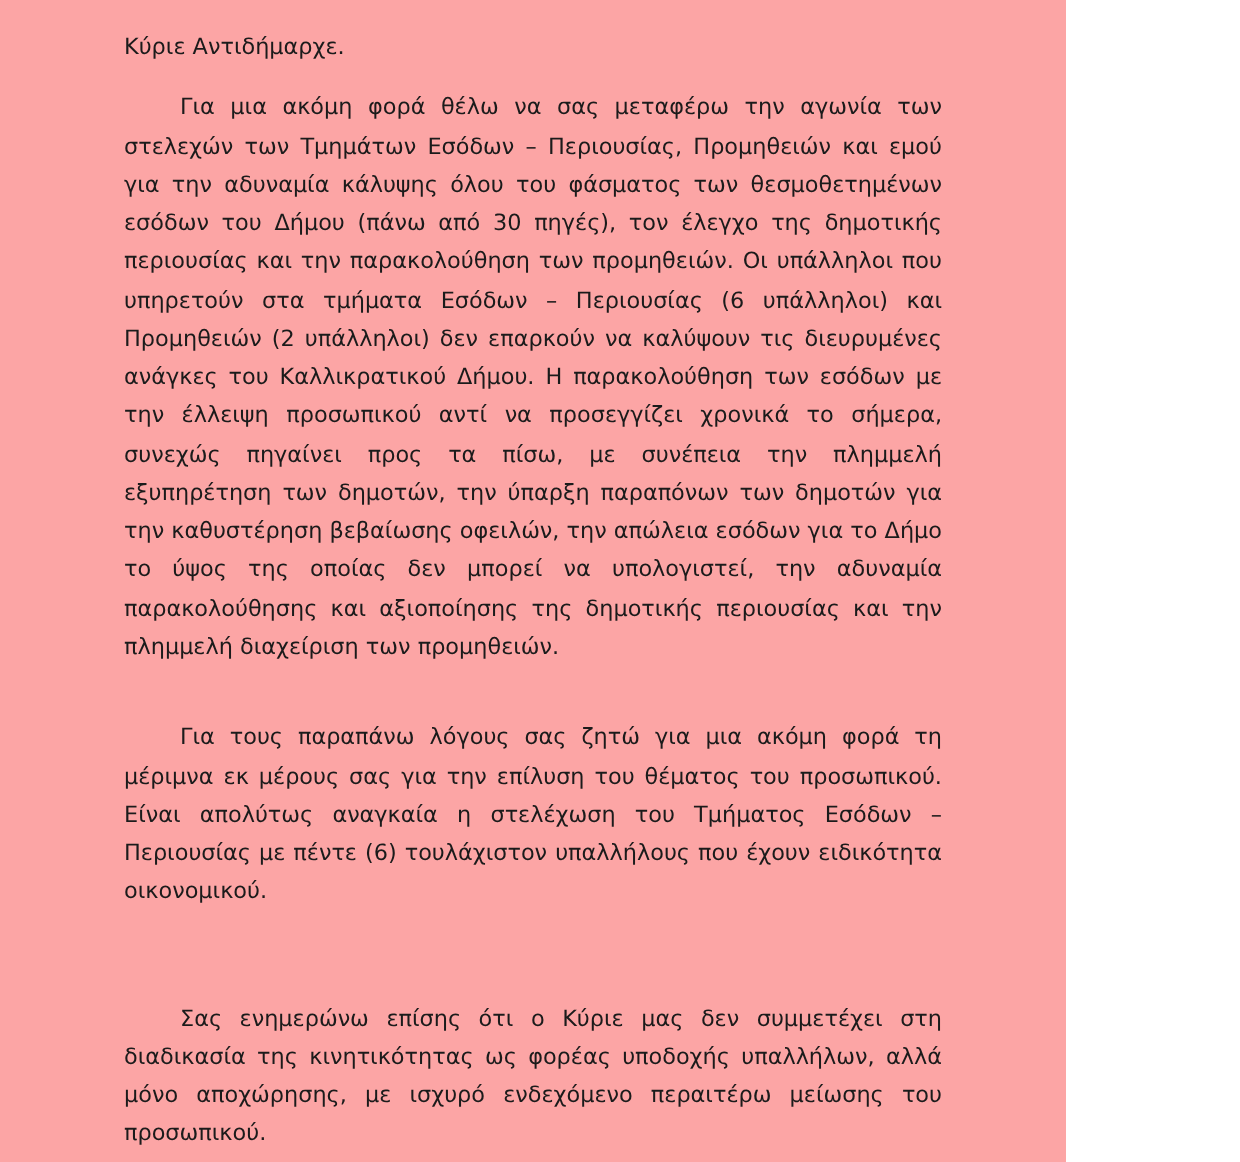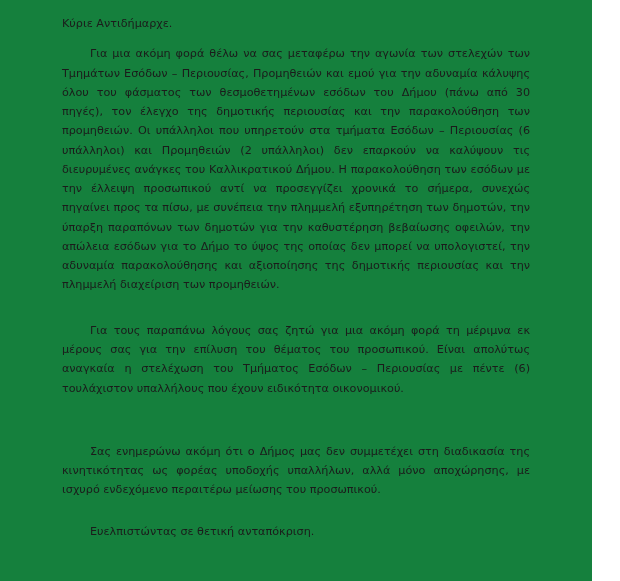--- a/index.html
+++ b/index.html
@@ -8,25 +8,25 @@
   }
   body {
     width: 620px;
     height: 581px;
     background: #ffffff;
     font-family: "DejaVu Sans", sans-serif;
     color: #1a1a1a;
     overflow: hidden;
   }
   .page {
-    width: 592px;
+    width: 533px;
     height: 581px;
     box-sizing: border-box;
     padding: 14px 62px 0 62px;
-    background: #15803d;
+    background: #fca5a5;
   }
   .doc-body {
     font-size: 11.2px;
     line-height: 1.72;
     text-align: justify;
     color: #1b1b1b;
   }
   .para {
     margin: 0 0 0 0;
     text-indent: 28px;
@@ -59,20 +59,20 @@
 
     <div class="spacer-lg"></div>
 
     <p class="para">Για τους παραπάνω λόγους σας ζητώ για μια ακόμη φορά τη μέριμνα εκ μέρους σας για την επίλυση του θέματος του προσωπικού. Είναι απολύτως αναγκαία η στελέχωση του Τμήματος Εσόδων – Περιουσίας με πέντε (6) τουλάχιστον υπαλλήλους που έχουν ειδικότητα οικονομικού.</p>
 
     <div class="spacer-md"></div>
 
 
     <div class="spacer-md"></div>
 
-    <p class="para">Σας ενημερώνω ακόμη  ότι ο Δήμος μας δεν συμμετέχει στη διαδικασία της κινητικότητας ως φορέας υποδοχής υπαλλήλων, αλλά μόνο αποχώρησης, με ισχυρό ενδεχόμενο περαιτέρω μείωσης του προσωπικού.</p>
+    <p class="para">Σας ενημερώνω επίσης  ότι ο Κύριε μας δεν συμμετέχει στη διαδικασία της κινητικότητας ως φορέας υποδοχής υπαλλήλων, αλλά μόνο αποχώρησης, με ισχυρό ενδεχόμενο περαιτέρω μείωσης του προσωπικού.</p>
 
     <div class="spacer-md"></div>
 
     <p class="para">Ευελπιστώντας σε θετική ανταπόκριση.</p>
 
   </div>
 </div>
 
 </body></html>

